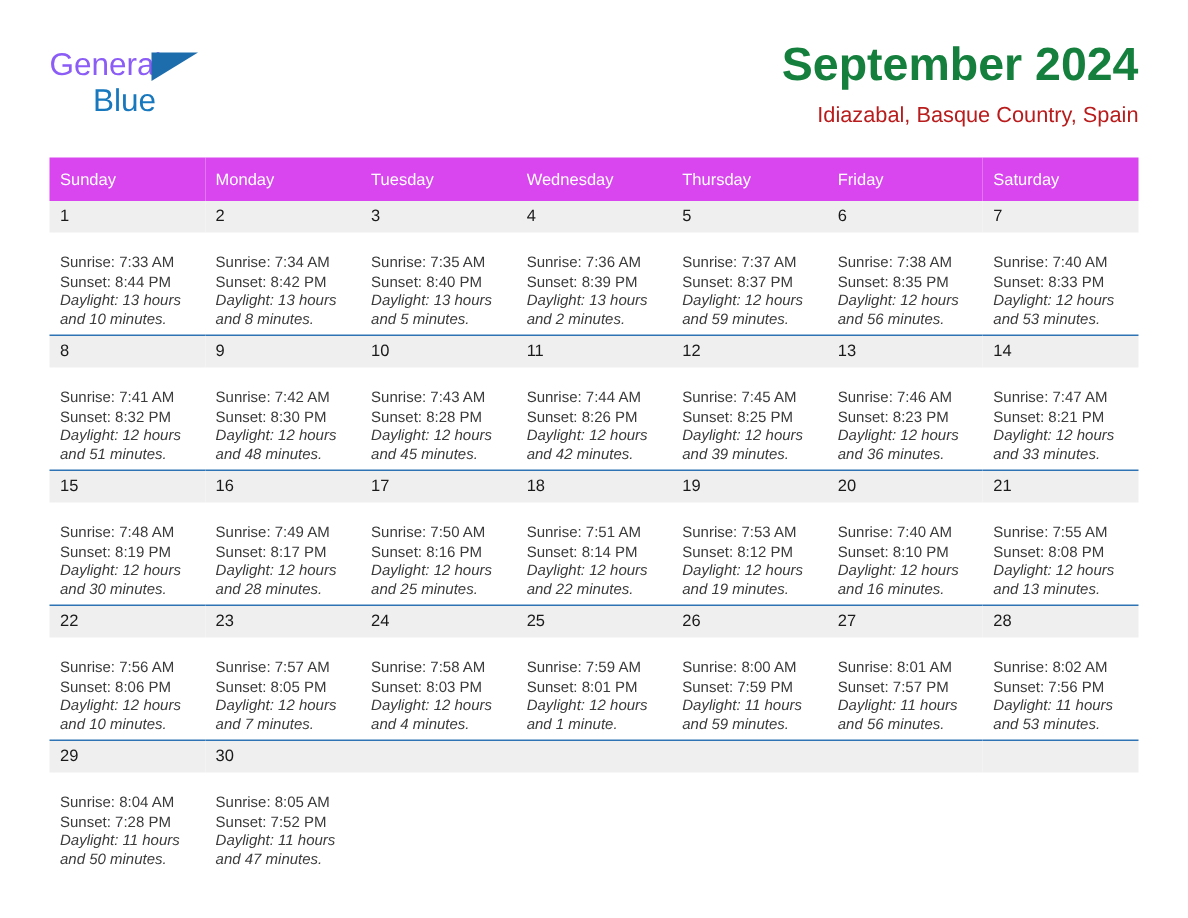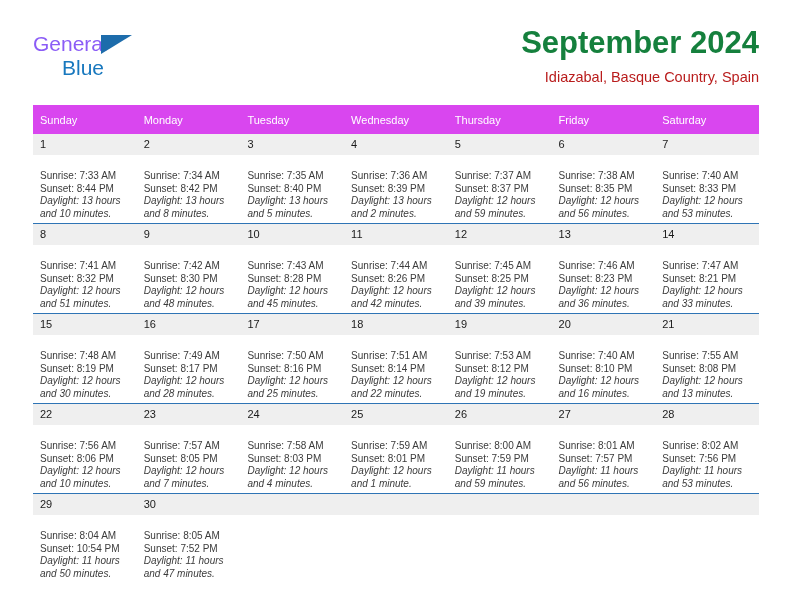--- a/index.html
+++ b/index.html
@@ -408,21 +408,21 @@
               <div>Sunset: 7:56 PM</div>
               <div class="wrap">Daylight: 11 hours and 53 minutes.</div>
             </div>
           </td>
         </tr>
         <tr class="week-row">
           <td>
             <div class="daynum">29</div>
             <div class="details">
               <div>Sunrise: 8:04 AM</div>
-              <div>Sunset: 10:54 PM</div>
+              <div>Sunset: 7:28 PM</div>
               <div class="wrap">Daylight: 11 hours and 50 minutes.</div>
             </div>
           </td>
           <td>
             <div class="daynum">30</div>
             <div class="details">
               <div>Sunrise: 8:05 AM</div>
               <div>Sunset: 7:52 PM</div>
               <div class="wrap">Daylight: 11 hours and 47 minutes.</div>
             </div>

